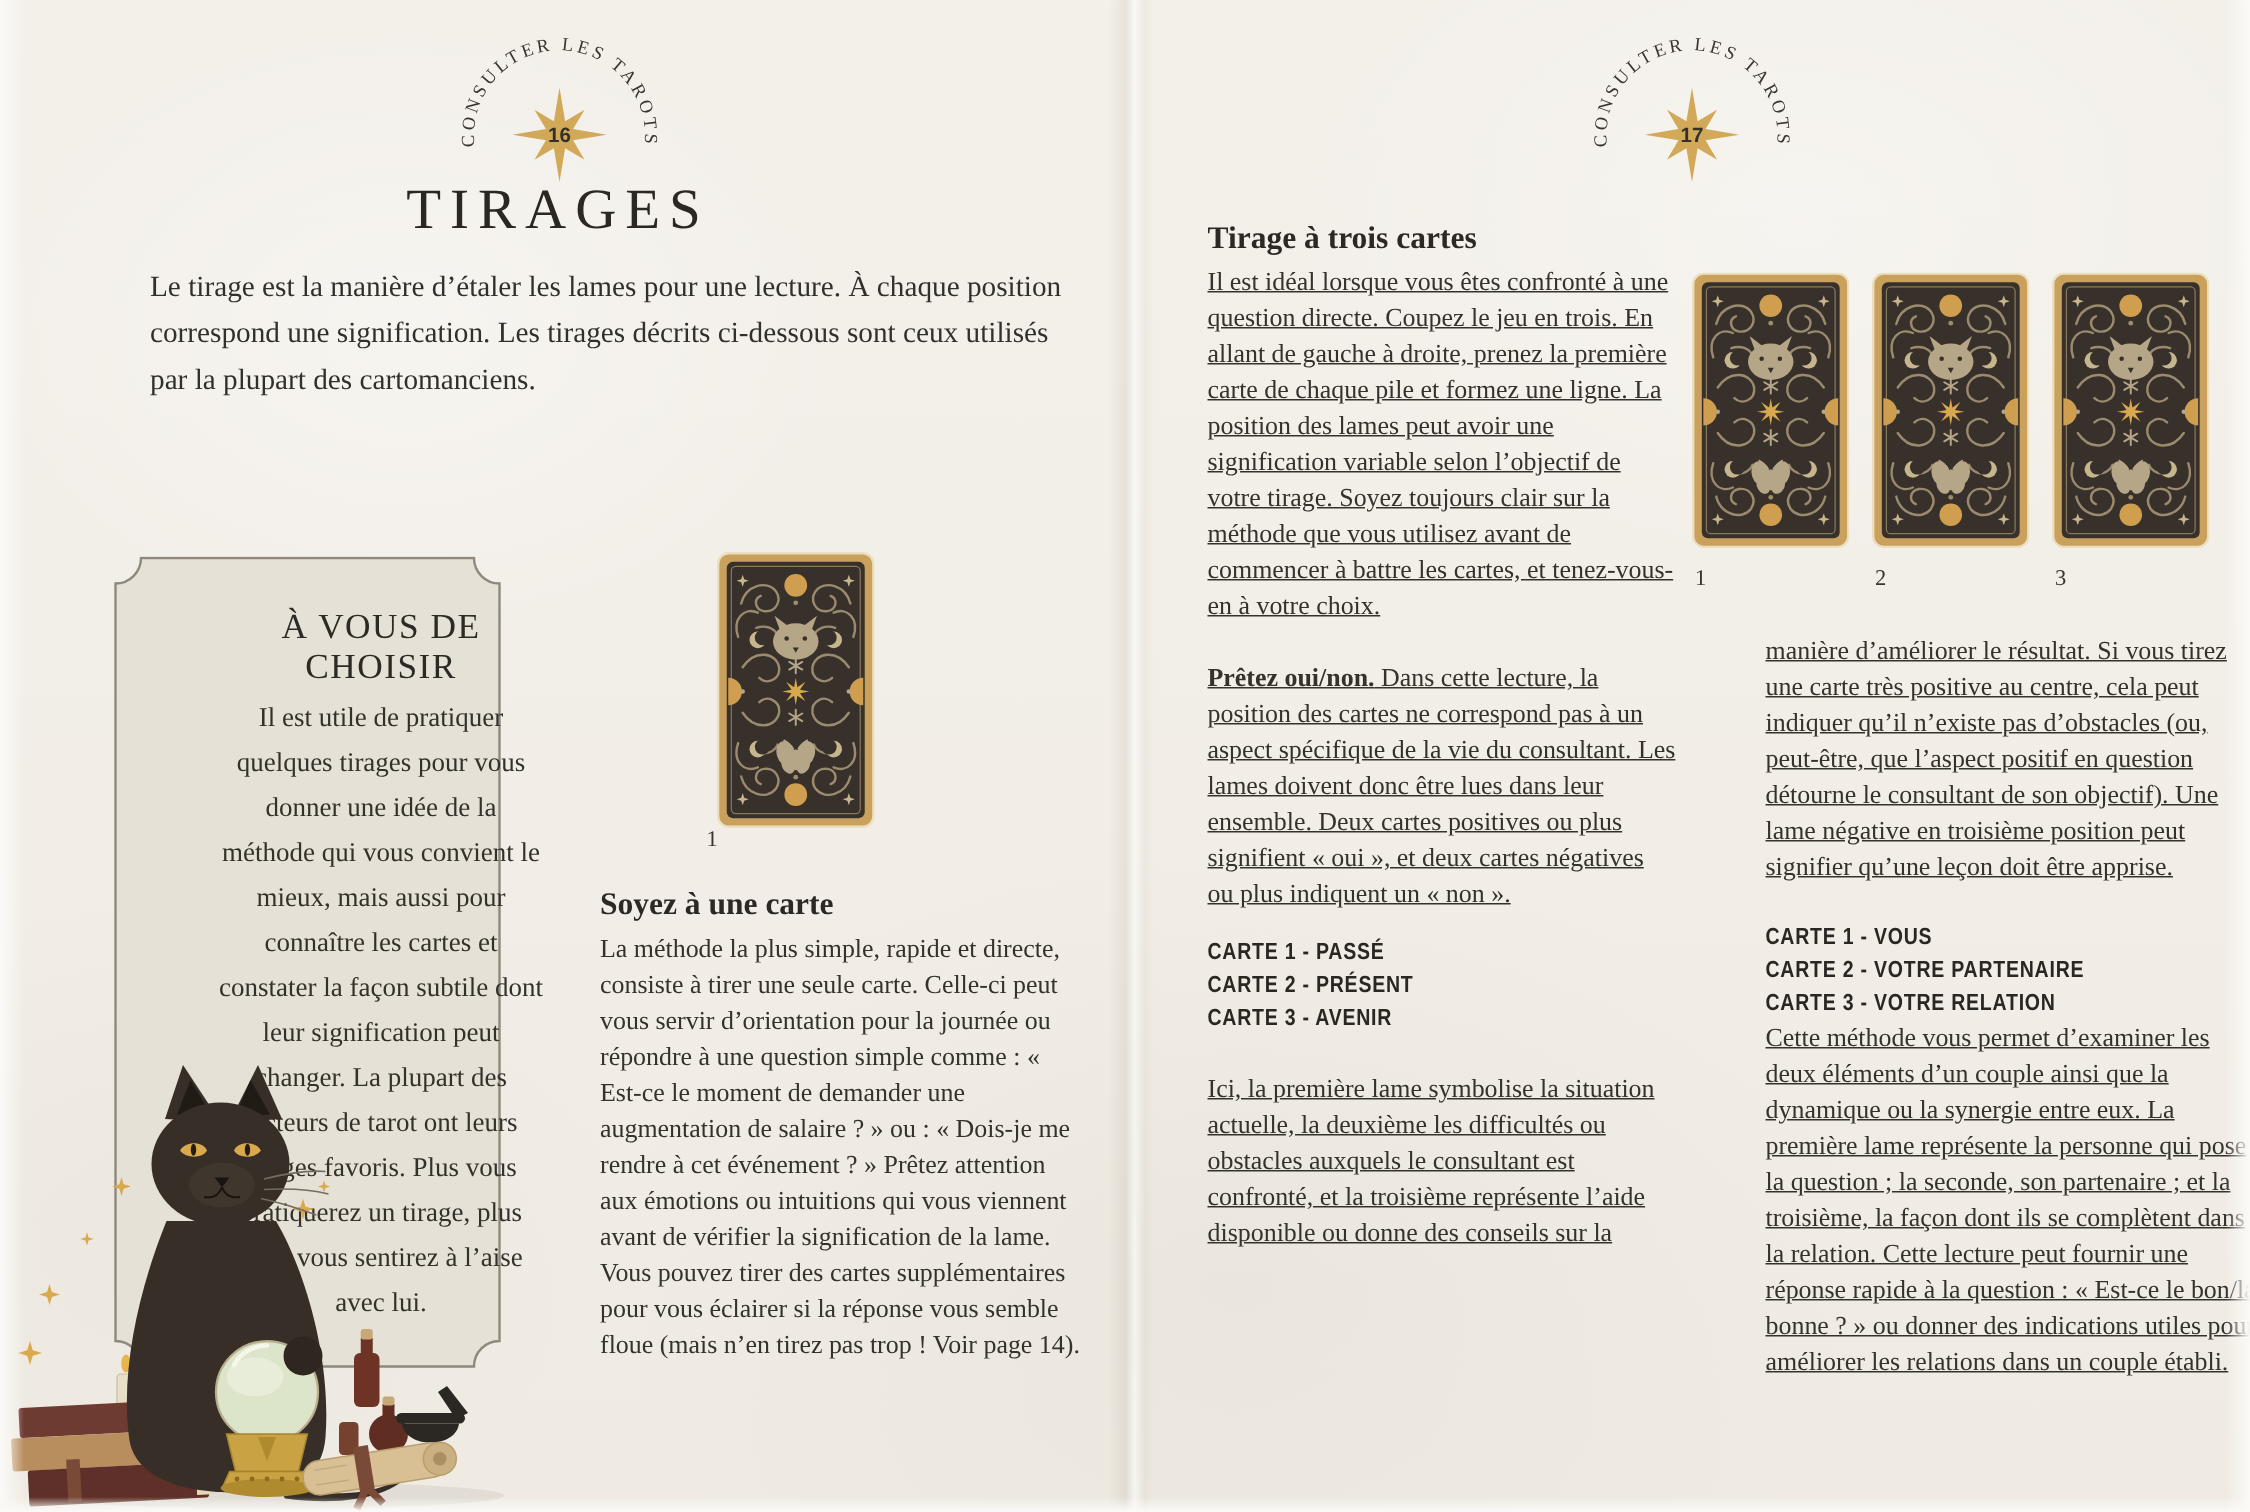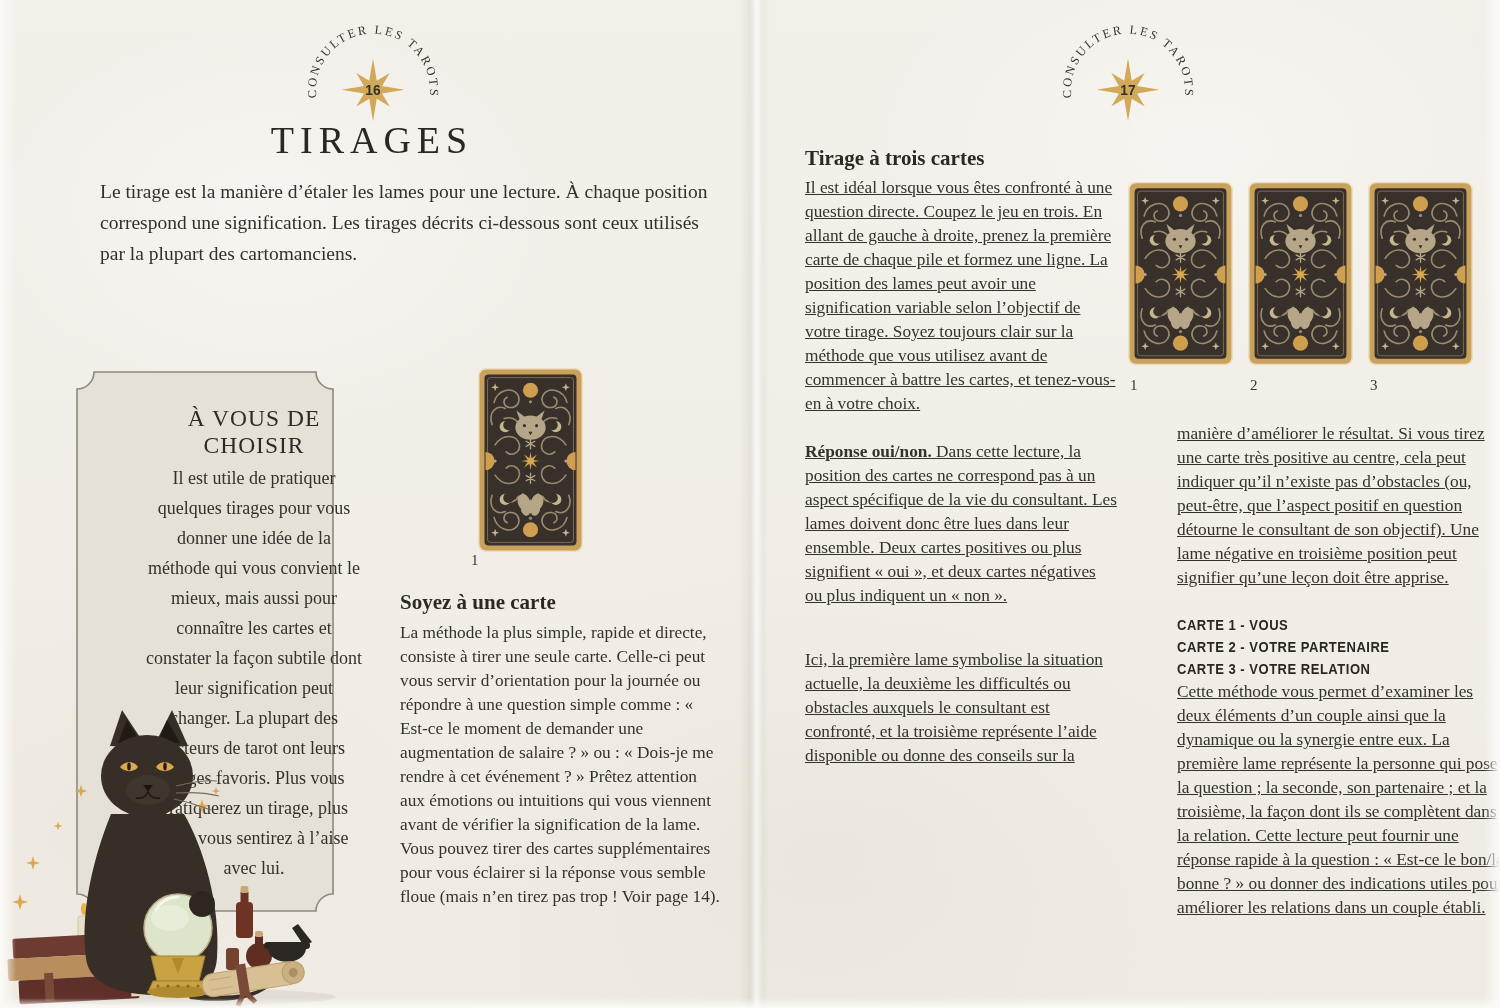--- a/index.html
+++ b/index.html
@@ -300,22 +300,27 @@
             <use href="#cardback"></use>
           </svg>
         <div class="card-label">3</div>
       </div>
     </div>
 
     <div class="abs colA">
       <div class="serif-h">Tirage à trois cartes</div>
       <p class="bodytext" style="margin-top:5px">Il est idéal lorsque vous êtes confronté à une question directe. Coupez le jeu en trois. En allant de gauche à droite, prenez la première carte de chaque pile et formez une ligne. La position des lames peut avoir une signification variable selon l’objectif de votre tirage. Soyez toujours clair sur la méthode que vous utilisez avant de commencer à battre les cartes, et tenez-vous-en à votre choix.</p>
       <div class="gap24"></div>
-      <p class="bodytext"><span class="lead">Réponse oui/non.</span> <span>Dans cette lecture, la position des cartes ne correspond pas à un aspect spécifique de la vie du consultant. Les lames doivent donc être lues dans leur ensemble. Deux cartes positives ou plus signifient « oui », et deux cartes négatives ou plus indiquent un « non ».</span></p>
+      <p class="bodytext"><span class="lead">Prêtez oui/non.</span> <span>Dans cette lecture, la position des cartes ne correspond pas à un aspect spécifique de la vie du consultant. Les lames doivent donc être lues dans leur ensemble. Deux cartes positives ou plus signifient « oui », et deux cartes négatives ou plus indiquent un « non ».</span></p>
       <div class="gap16"></div>
+      <div>
+        <div class="carte">CARTE 1 - PASSÉ</div>
+        <div class="carte">CARTE 2 - PRÉSENT</div>
+        <div class="carte">CARTE 3 - AVENIR</div>
+      </div>
       <div class="gap24"></div>
       <p class="bodytext">Ici, la première lame symbolise la situation actuelle, la deuxième les difficultés ou obstacles auxquels le consultant est confronté, et la troisième représente l’aide disponible ou donne des conseils sur la</p>
     </div>
 
     <div class="abs colB">
       <p class="bodytext">manière d’améliorer le résultat. Si vous tirez une carte très positive au centre, cela peut indiquer qu’il n’existe pas d’obstacles (ou, peut-être, que l’aspect positif en question détourne le consultant de son objectif). Une lame négative en troisième position peut signifier qu’une leçon doit être apprise.</p>
       <div class="gap24"></div>
       <div>
         <div class="carte">CARTE 1 - VOUS</div>
         <div class="carte">CARTE 2 - VOTRE PARTENAIRE</div>

